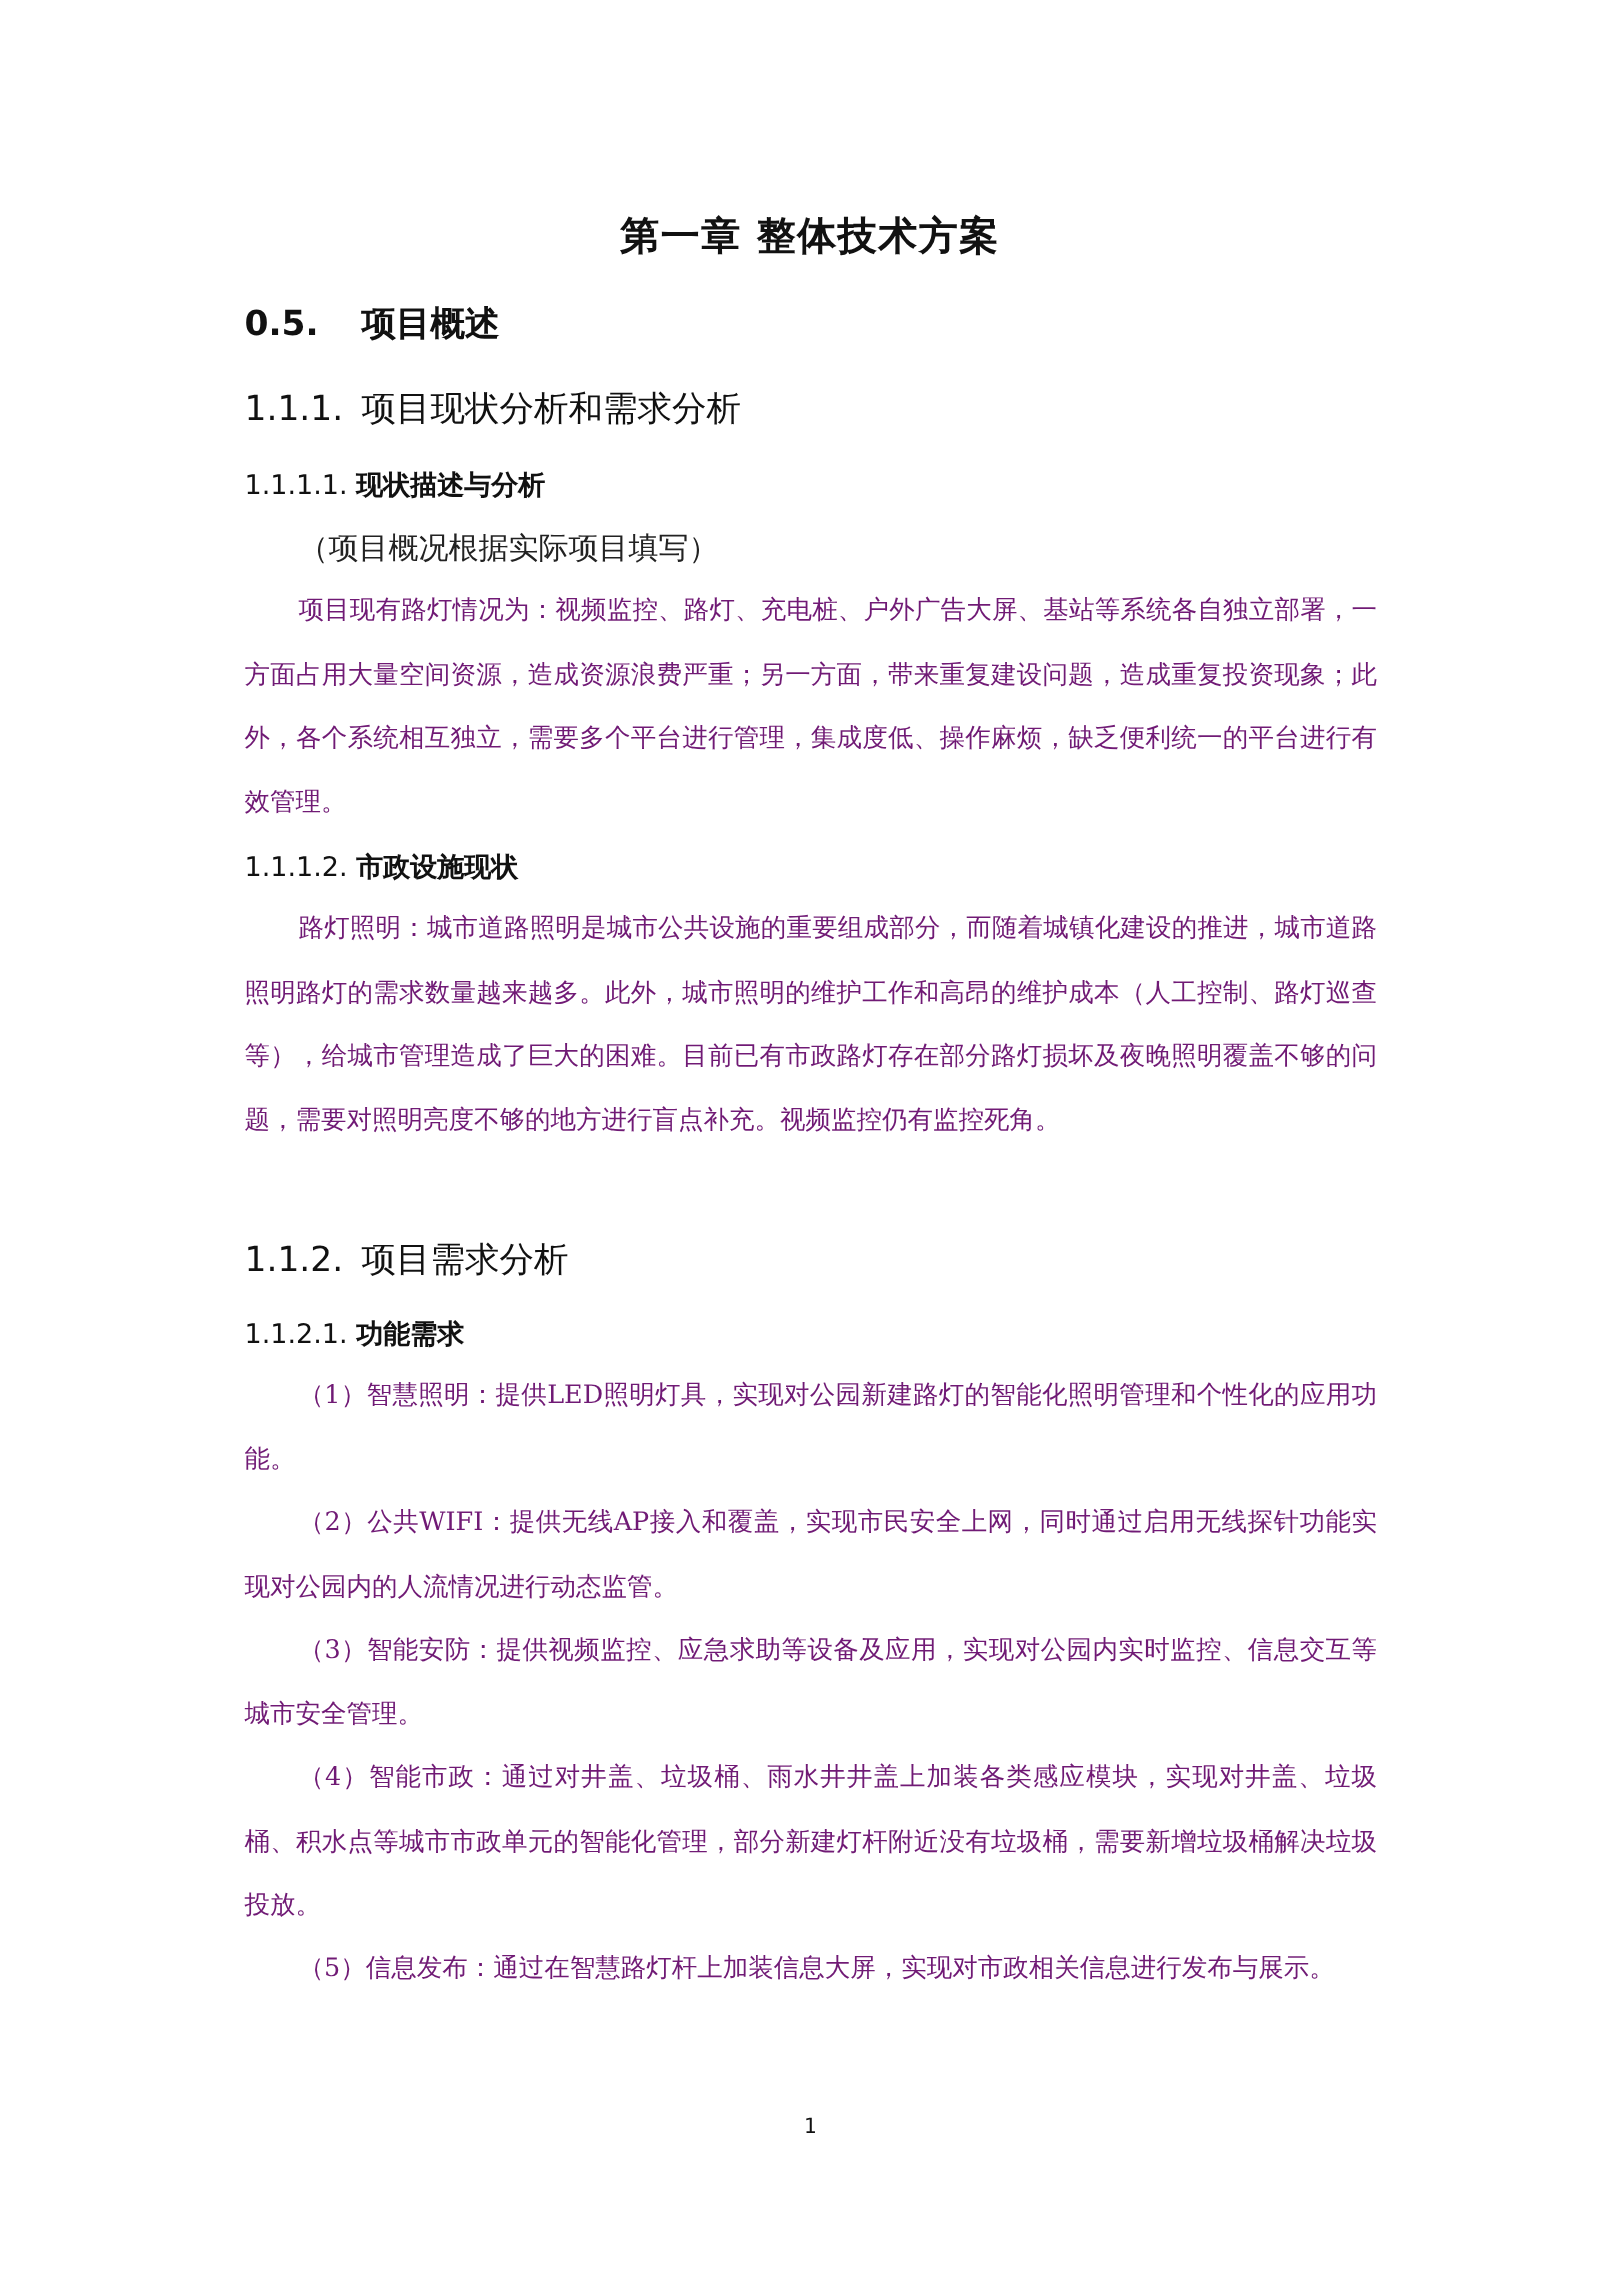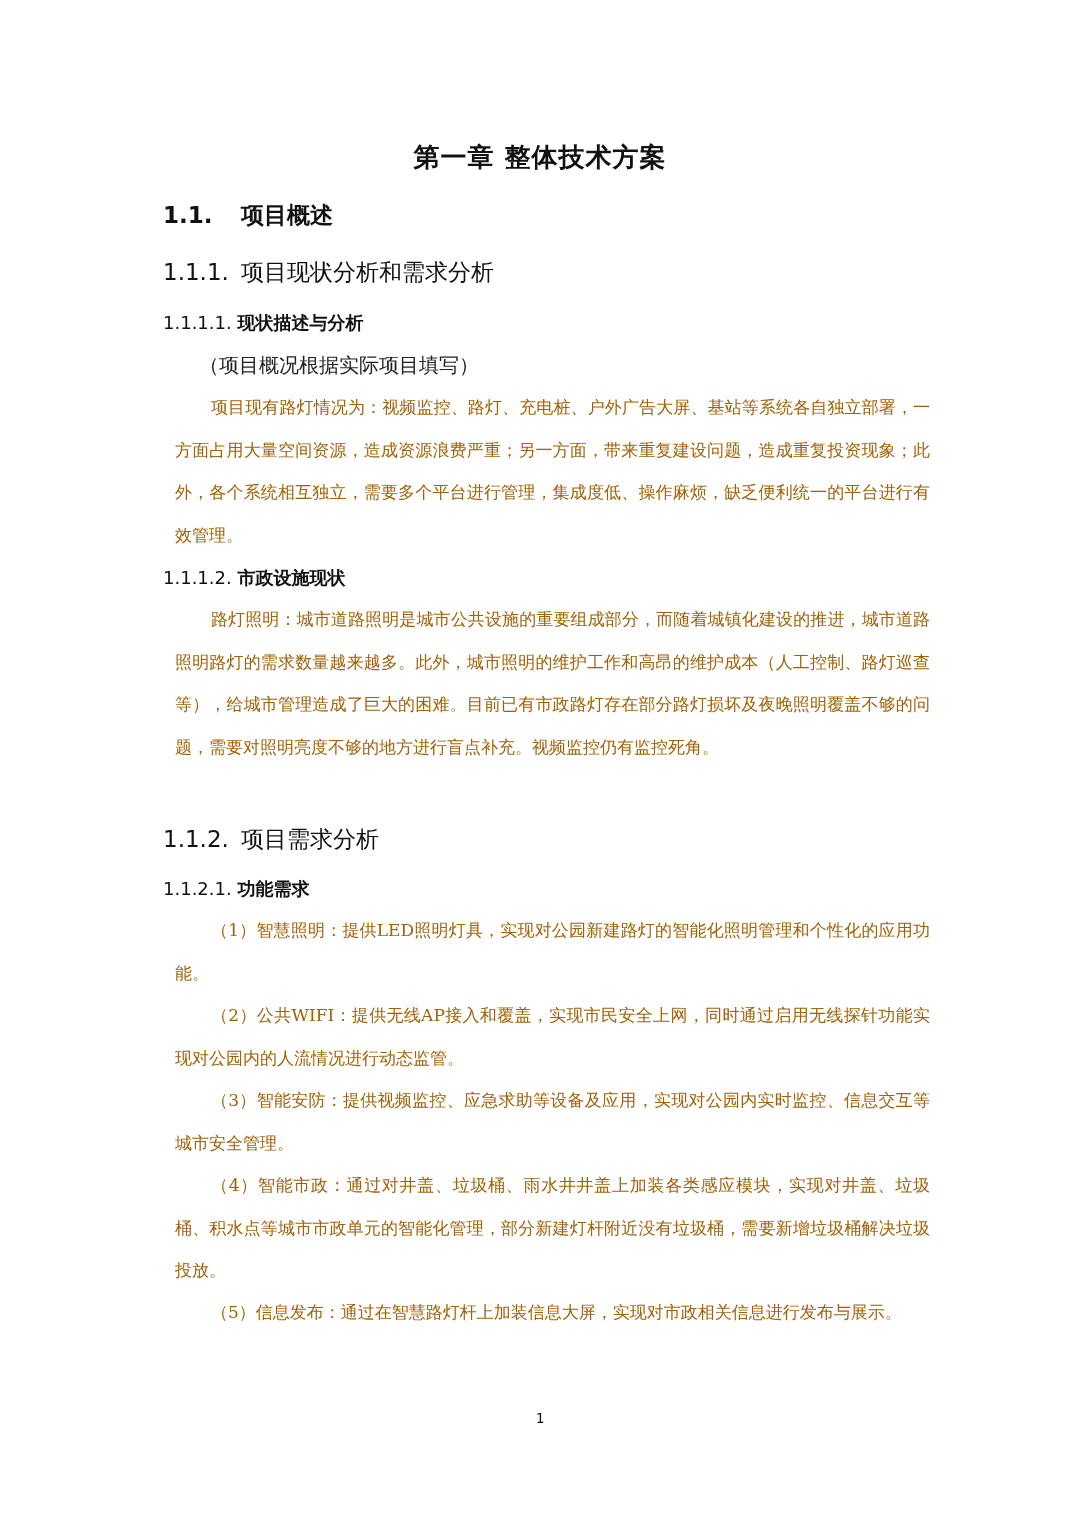--- a/index.html
+++ b/index.html
@@ -6,33 +6,33 @@
   body { width: 1080px; height: 1527px; position: relative; overflow: hidden; color: #111; }
   .page { position: absolute; left: 0; top: 0; width: 1080px; height: 1527px; background: #fff; border-radius: 22px; }
   .abs { position: absolute; white-space: nowrap; }
   .chapter { left: 0; width: 1080px; text-align: center; top: 140px; font-family: "DejaVu Sans", sans-serif; font-size: 26px; font-weight: bold; letter-spacing: 1px; }
   .h2 { left: 163px; font-family: "DejaVu Sans", sans-serif; font-size: 23px; font-weight: bold; }
   .h2 .num { display: inline-block; width: 78px; }
   .h3 { left: 163px; font-family: "DejaVu Sans", sans-serif; font-size: 23px; font-weight: normal; }
   .h3 .num { display: inline-block; width: 78px; }
   .h4 { left: 163px; font-family: "DejaVu Sans", sans-serif; font-size: 18px; }
   .h4 .title { font-weight: bold; }
-  .para { left: 163px; width: 755px; font-family: "DejaVu Serif", serif; font-size: 17px; line-height: 42.5px; text-align: justify; text-indent: 36px; white-space: normal; color: #a16207; margin-left: 12px; }
+  .para { left: 163px; width: 755px; font-family: "DejaVu Serif", serif; font-size: 17px; line-height: 42.5px; text-align: justify; text-indent: 36px; white-space: normal; color: #701a75; }
   .note { left: 199px; font-family: "DejaVu Serif", serif; font-size: 20px; color: #222; }
   .pagenum { left: 0; width: 1080px; text-align: center; top: 1410px; font-family: "DejaVu Sans Mono", monospace; font-size: 14px; }
 </style>
 </head>
 <body>
 
 <div class="page">
 
   <div class="abs chapter">第一章 整体技术方案</div>
 
   <div class="abs h2" style="top:200px;">
-    <span class="num">1.1.</span><span>项目概述</span>
+    <span class="num">0.5.</span><span>项目概述</span>
   </div>
 
   <div class="abs h3" style="top:257px;">
     <span class="num">1.1.1.</span><span>项目现状分析和需求分析</span>
   </div>
 
   <div class="abs h4" style="top:311px;">
     <span>1.1.1.1.</span>
     <span class="title">现状描述与分析</span>
   </div>

